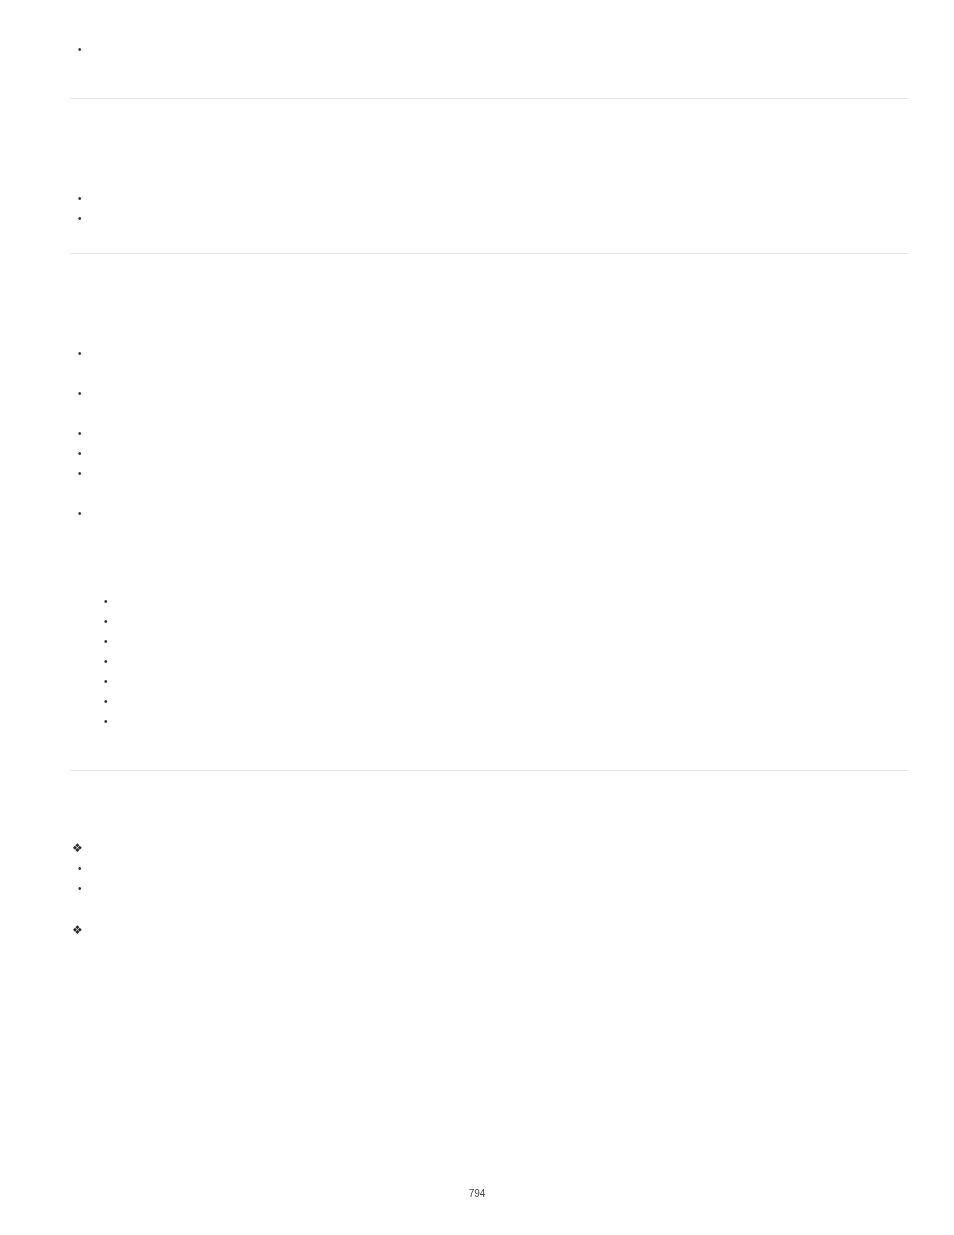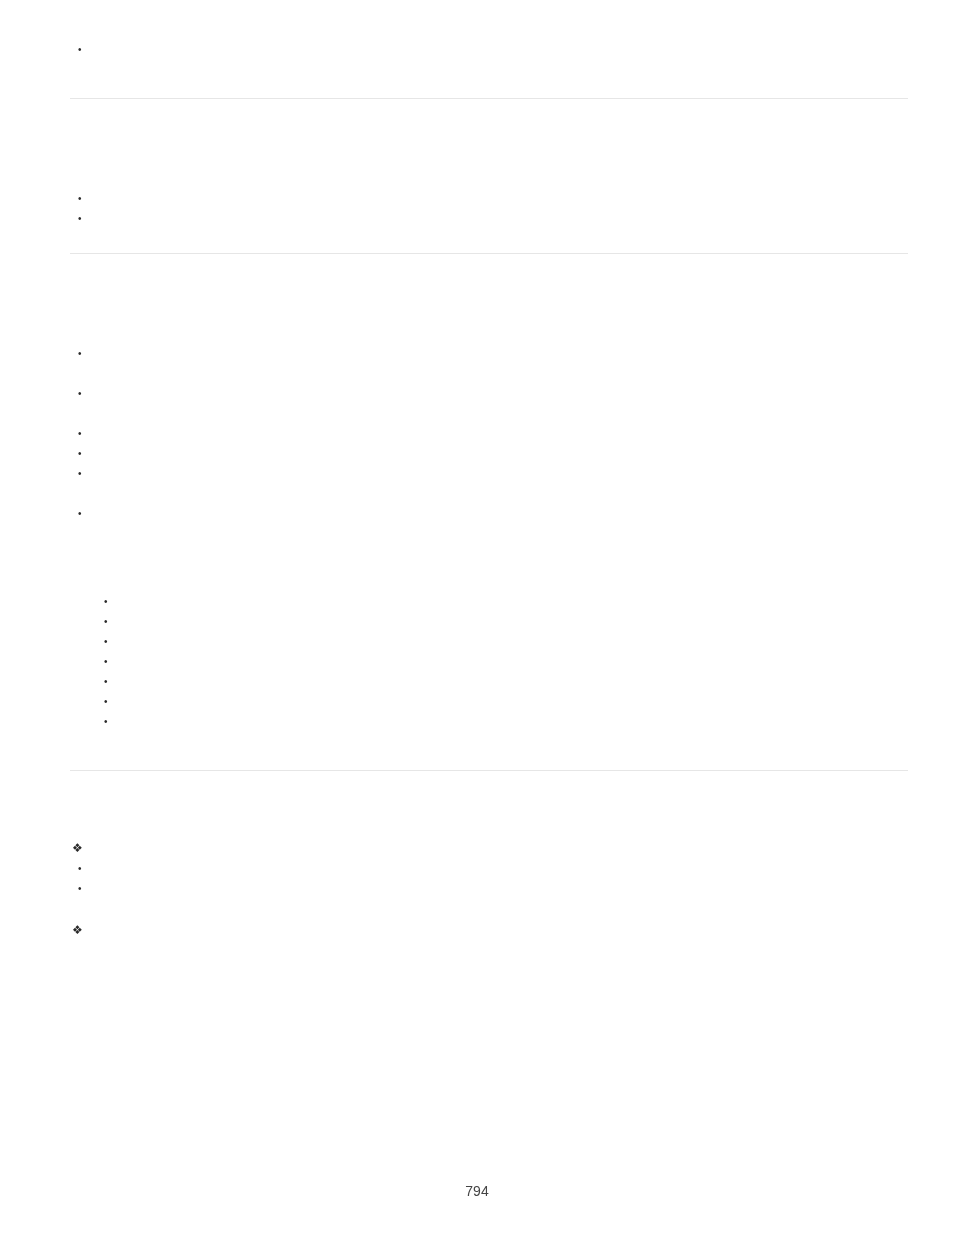--- a/index.html
+++ b/index.html
@@ -69,21 +69,21 @@
   .spacer-sm  { height: 6px; }
   .spacer-md  { height: 20px; }
   .spacer-lg  { height: 48px; }
   .spacer-xl  { height: 72px; }
   .page-num {
     position: absolute;
     bottom: 36px;
     left: 0;
     width: 100%;
     text-align: center;
-    font-size: 14px;
+    font-size: 10px;
     color: #444;
   }
 </style>
 </head>
 <body>
 
 <div class="page">
 
   <ul class="bul">
     <li><span></span></li>

